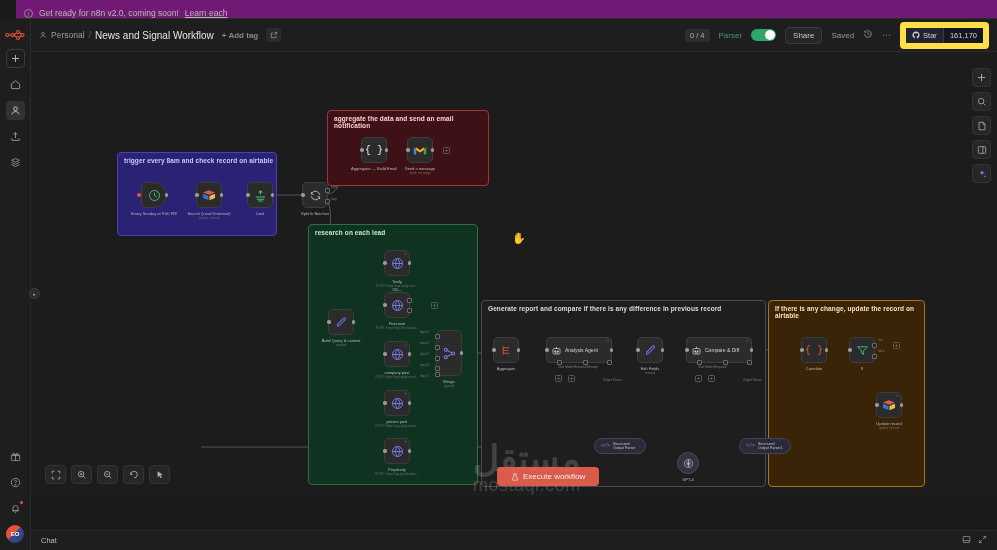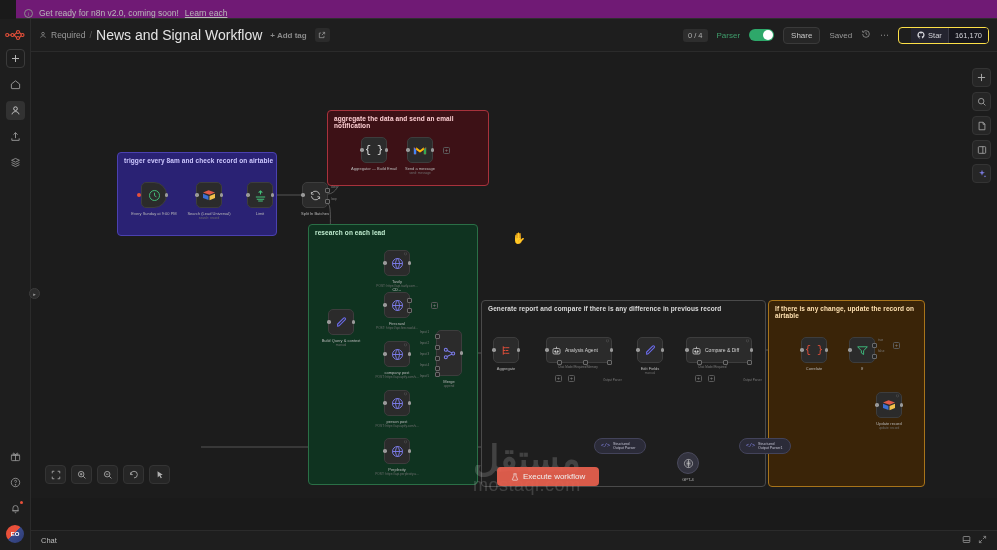--- a/index.html
+++ b/index.html
@@ -48,33 +48,33 @@
   .dotbadge { position: relative; }
   .dotbadge::after { content:''; position:absolute; right:2px; top:2px; width:3px;height:3px;border-radius:50%;background:#e8503a;}
 
   
   #header {
     position: absolute; left: 31px; top: 19px; width: 966px; height: 33px;
     background: #1e1e1e; border-bottom: 1px solid #2b2b2b;
     display: flex; align-items: center; padding: 0 8px; gap: 8px;
   }
   .crumb { display:flex; align-items:center; gap:4px; font-size:8.5px; color:#9a9a9a;}
-  .crumb .name { color:#e4e4e4; font-size:14px; }
+  .crumb .name { color:#e4e4e4; font-size:10px; }
   .sep { color:#5a5a5a; font-size:9px; }
   .addtag { font-size:8px; color:#8a8a8a; cursor:pointer;font-weight:bold; }
   .sqbtn { width:15px;height:14px;background:#2b2b2b;border-radius:3px;display:flex;align-items:center;justify-content:center;color:#9a9a9a;}
   #header .right { margin-left:auto; display:flex; align-items:center; gap:9px;}
   .counter { background:#2e2e2e; border-radius:3px; font-size:7.5px; padding:2px 5px; color:#b0b0b0;}
   .active-lbl { font-size:8px; color:#3f9d6b; }
   .toggle { width:25px;height:12px;border-radius:7px;background:#2ea86a;position:relative;}
   .toggle::after{content:'';position:absolute;right:1px;top:1px;width:10px;height:10px;border-radius:50%;background:#fff;}
   .hbtn { font-size:8px; color:#c8c8c8; padding:3px 7px; border:1px solid #3a3a3a; border-radius:4px; background:#262626;}
   .htxt { font-size:8px; color:#9a9a9a;}
   .hico { color:#9a9a9a; font-size:9px; }
-  .star-wrap { display:flex; align-items:center; border:1px solid #fde047; border-radius:4px; overflow:hidden;padding-left:12px; }
+  .star-wrap { display:flex; align-items:center; border:6px solid #fde047; border-radius:4px; overflow:hidden; }
   .star-a { background:#242430; padding:3px 6px; font-size:7.5px; color:#d2d2d8; display:flex;align-items:center;gap:3px;}
   .star-b { background:#16161e; padding:3px 6px; font-size:7.5px; color:#d2d2d8; border-left:1px solid #3b3b47;}
 
   
   #tabs {
     position:absolute; left:446px; top:50px; z-index:40;
     background:#2b2b2b; border-radius:5px; padding:2px; display:flex; gap:2px;
   }
   #tabs .tab { font-size:8px; color:#a0a0a0; padding:3px 8px; border-radius:4px; }
   #tabs .tab.active { background:#434343; color:#ededed; }
@@ -215,21 +215,21 @@
     </div>
     <div class="avatar">EO</div>
   </div>
 
   <div id="header">
     <div class="crumb">
       <svg width="8" height="8" viewBox="0 0 12 12" fill="none" stroke="#9a9a9a" stroke-width="1">
           <circle cx="6" cy="4" r="2"></circle>
           <path d="M2.4 10c.3-1.8 1.8-2.7 3.6-2.7S9.3 8.2 9.6 10"></path>
         </svg>
-      <span>Required</span>
+      <span>Personal</span>
       <span class="sep">/</span>
       <span class="name">News and Signal Workflow</span>
     </div>
     <span class="addtag">+ Add tag</span>
     <div class="sqbtn">
       <svg width="8" height="8" viewBox="0 0 12 12" fill="none" stroke="#a8a8a8" stroke-width="1">
           <path d="M7 2h3v3M10 2L5.8 6.2M9 7.3V10H2V3h2.7"></path>
         </svg>
     </div>
 

